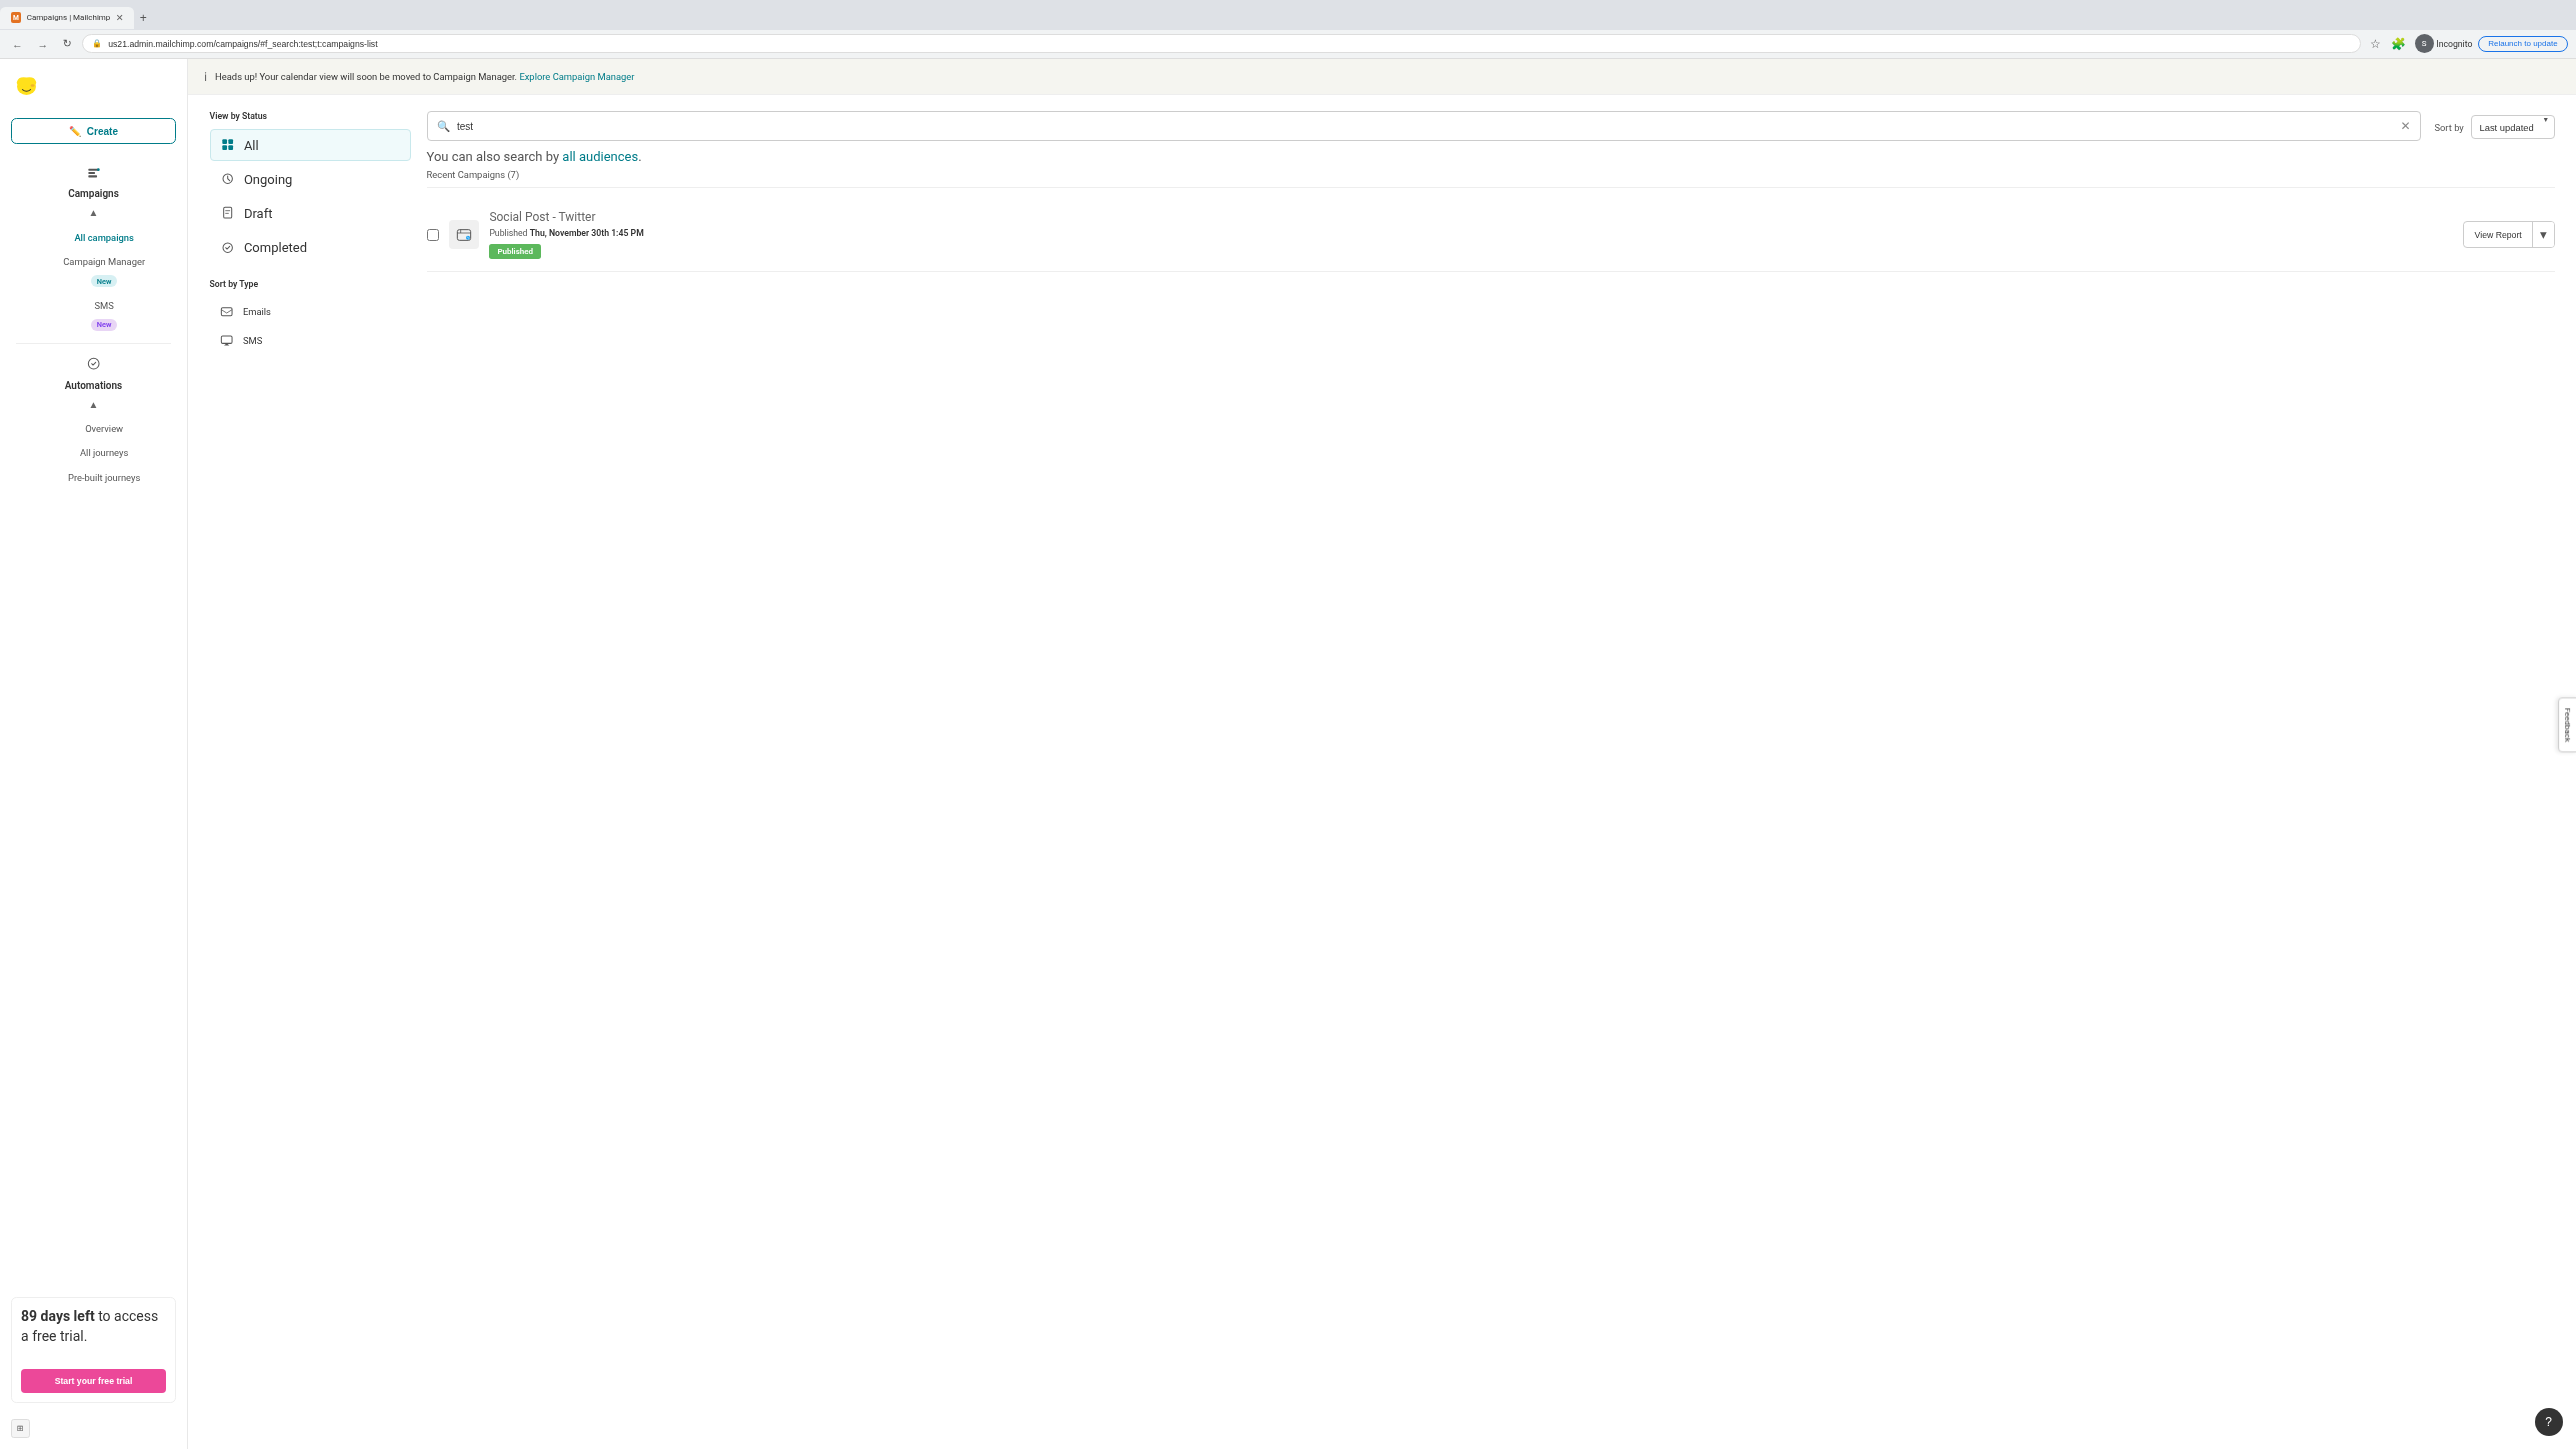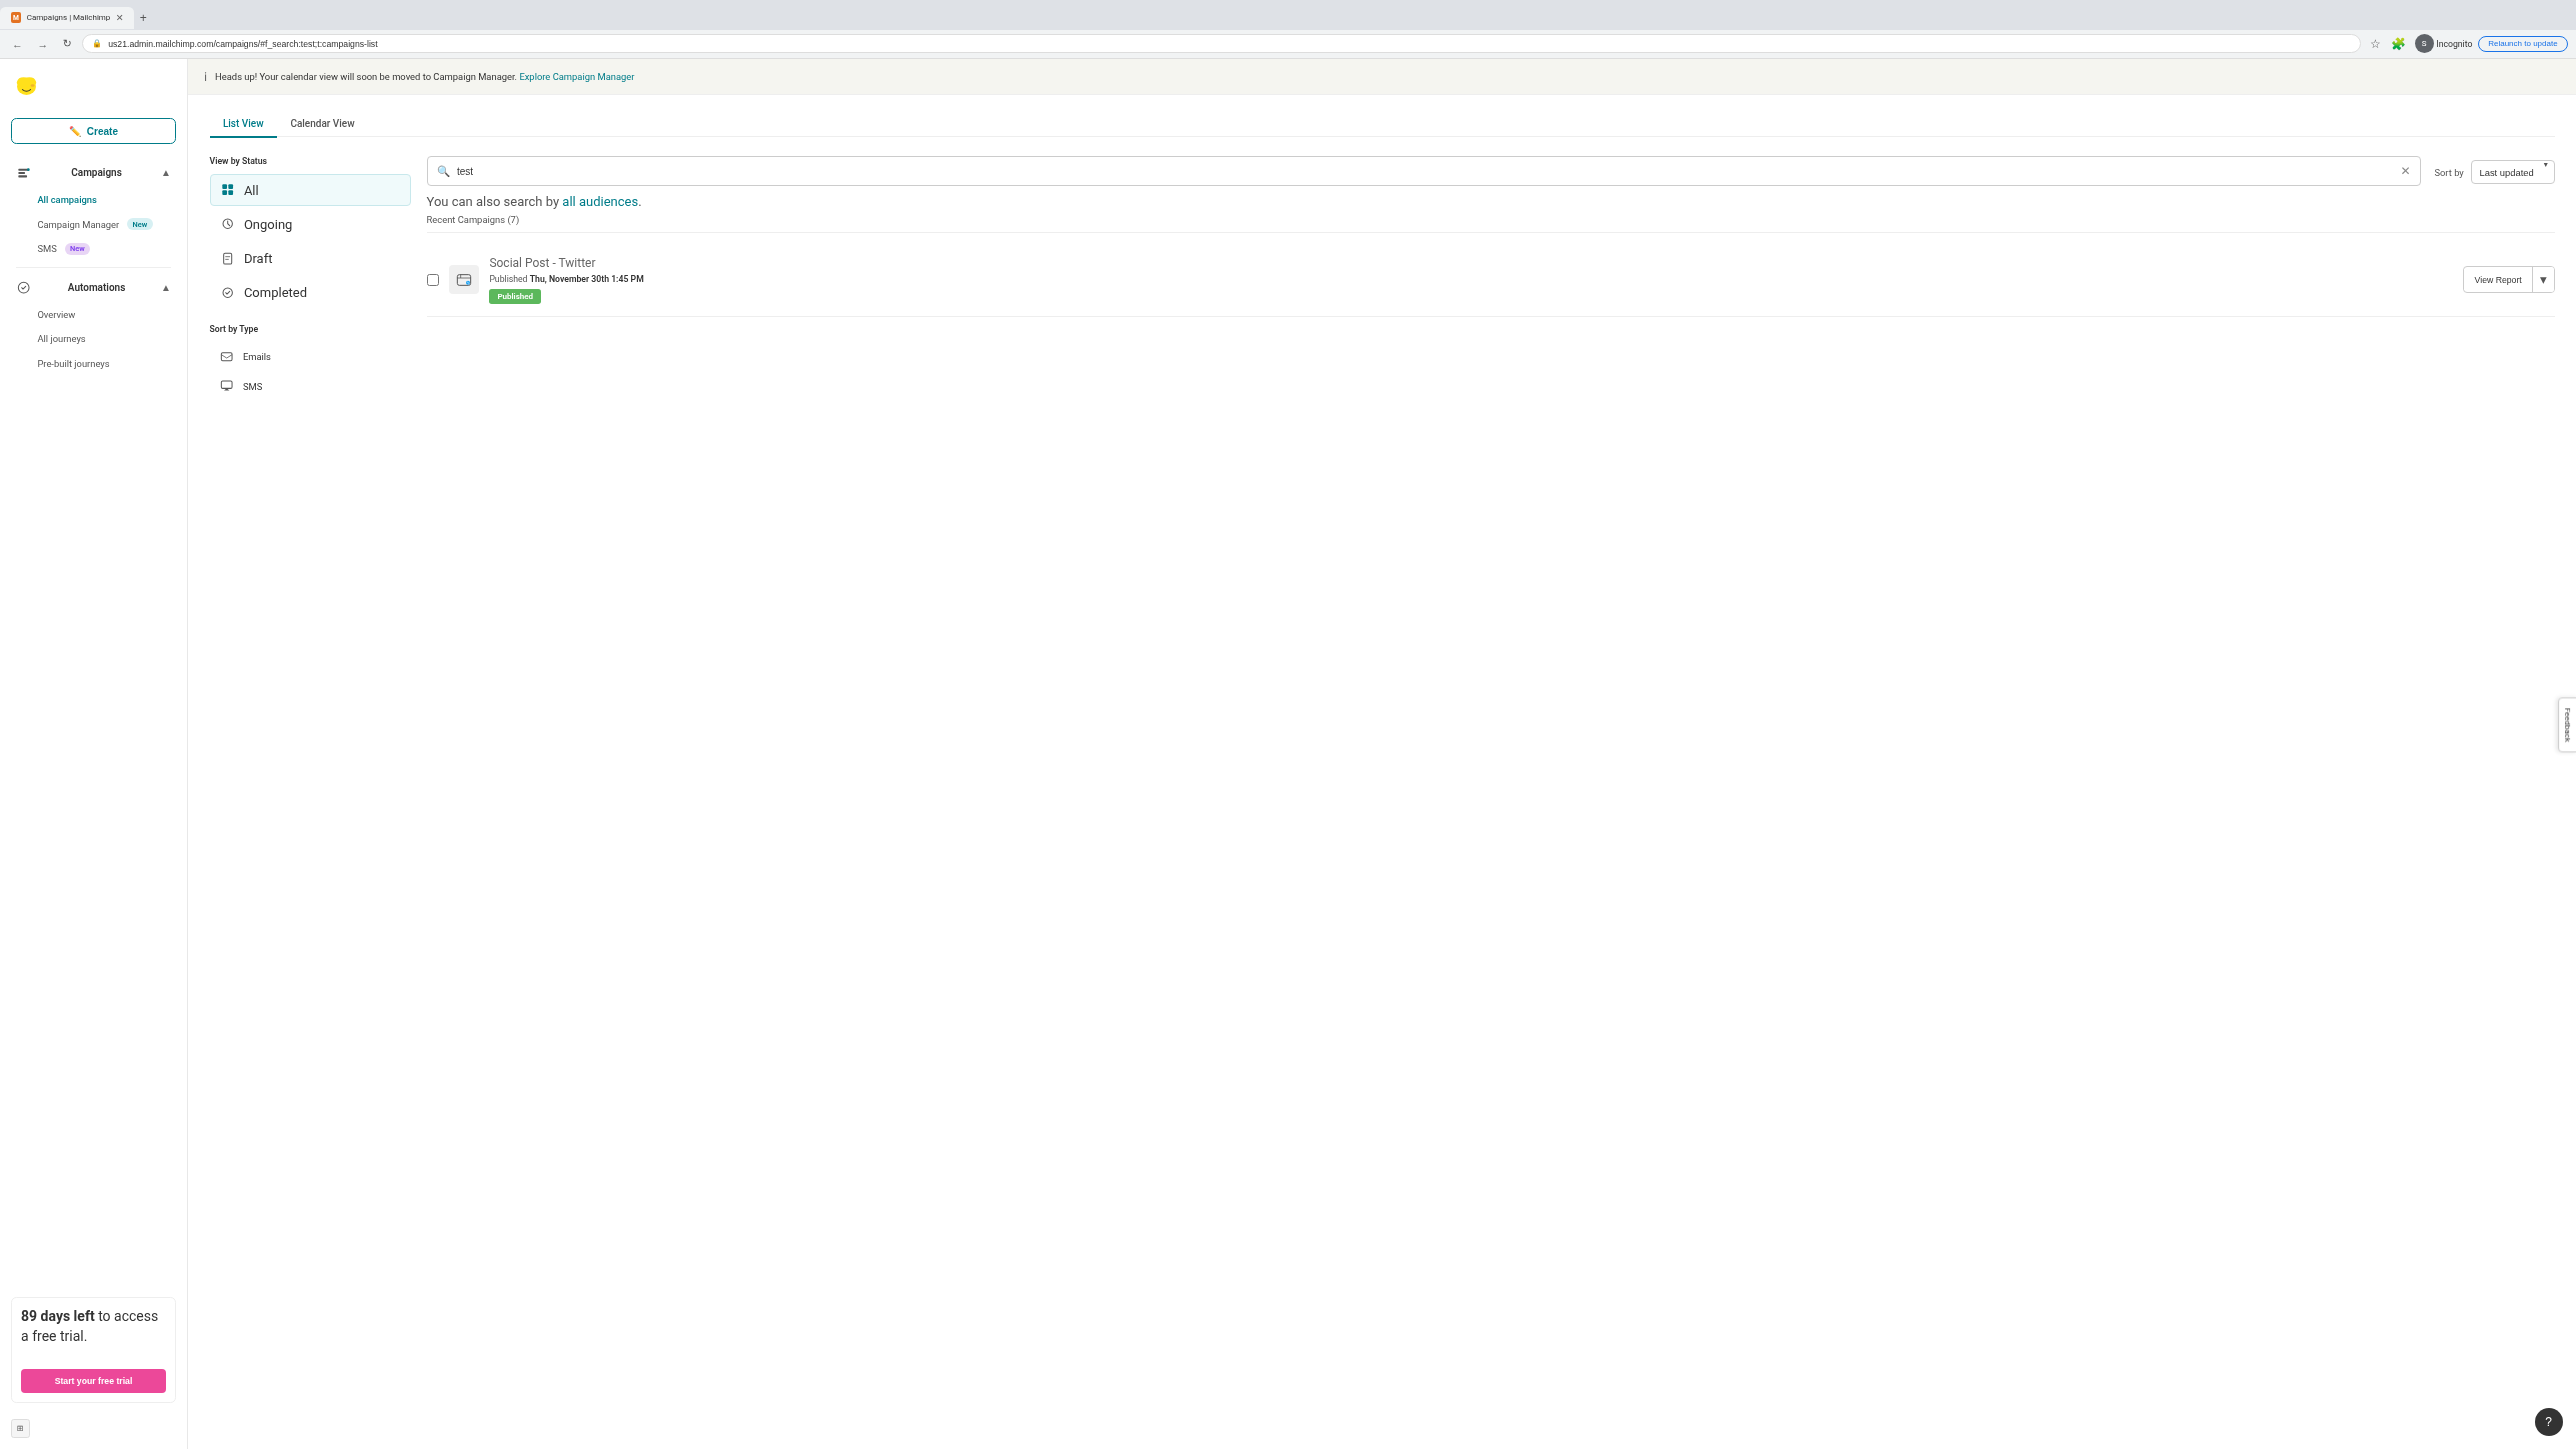--- a/index.html
+++ b/index.html
@@ -26,21 +26,21 @@
 
     
     .app-container { display: flex; flex: 1; overflow: hidden; }
 
     
     .sidebar { width: 188px; background: white; border-right: 0.7px solid #e8e8e8; display: flex; flex-direction: column; overflow-y: auto; flex-shrink: 0; }
     .sidebar-logo { padding: 13.4px 13.4px 10.7px 13.4px; }
     .sidebar-logo svg { width: 27px; height: 27px; }
     .create-btn { margin: 5.4px 10.7px 13.4px 10.7px; background: white; border: 1.3px solid #007c89; color: #007c89; border-radius: 5.4px; padding: 6.7px 13.4px; font-size: 10px; font-weight: 600; cursor: pointer; display: flex; align-items: center; justify-content: center; gap: 5.4px; }
     .nav-section { padding: 0 5.4px; }
-    .nav-item { display: flex; align-items: center; gap: 8px; padding: 6.7px 10.7px; border-radius: 4px; cursor: pointer; color: #333; font-size: 9.4px; text-decoration: none; }
+    .nav-item { display: flex; align-items: center; gap: 8px; padding: 6.7px 10.7px; border-radius: 4px; cursor: pointer; color: #333; font-size: 9.4px; text-decoration: none; flex-direction: column; }
     .nav-item.section-header { font-weight: 600; font-size: 10px; justify-content: space-between; }
     .nav-item.sub-item { padding-left: 32px; color: #555; font-size: 9.4px; }
     .nav-item.sub-item.active { color: #007c89; font-weight: 500; }
     .nav-badge { background: #d7f0f3; color: #007c89; font-size: 7.4px; font-weight: 600; padding: 1.3px 5.4px; border-radius: 6.7px; }
     .nav-badge.sms { background: #e8d5f5; color: #7c3aed; }
     .sidebar-section-icon { width: 16px; height: 16px; display: flex; align-items: center; justify-content: center; flex-shrink: 0; }
     .section-toggle { color: #666; }
     .sidebar-divider { height: 0.7px; background: #eee; margin: 5.4px 10.7px; }
     .trial-banner { margin: auto 10.7px 10.7px 10.7px; background: white; border: 0.7px solid #eee; border-radius: 5.4px; padding: 9.4px; }
     .trial-text { font-size: 14px; color: #333; line-height: 1.4; margin-bottom: 23px; }
@@ -243,24 +243,20 @@
     <div class="alert-banner">
       <span class="alert-icon">ℹ</span>
       <span class="alert-text">
         <span>Heads up! Your calendar view will soon be moved to Campaign Manager.</span>
         <a class="alert-link">Explore Campaign Manager</a>
       </span>
     </div>
 
     <div class="content-area">
 
-      <div class="view-tabs">
-        <div class="view-tab active">List View</div>
-        <div class="view-tab">Calendar View</div>
-      </div>
 
       <div class="filters-row">
 
         <div class="view-by-status">
           <div class="filter-label">View by Status</div>
           <div class="status-list">
 
             <div class="status-item active">
               <span class="status-icon">
                 <svg width="13.4" height="13.4" viewBox="0 0 20 20" fill="none">

